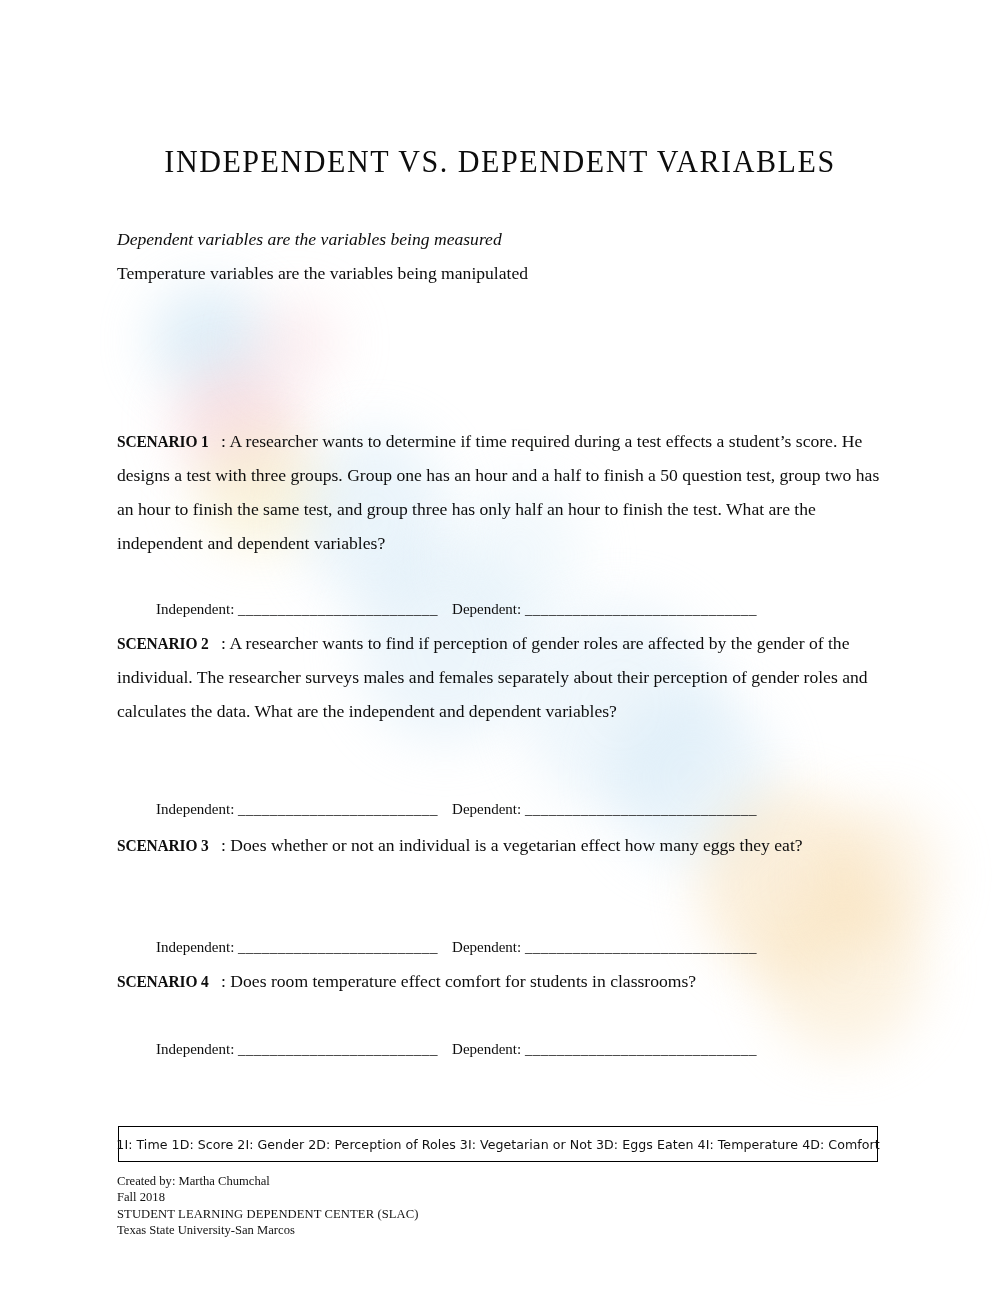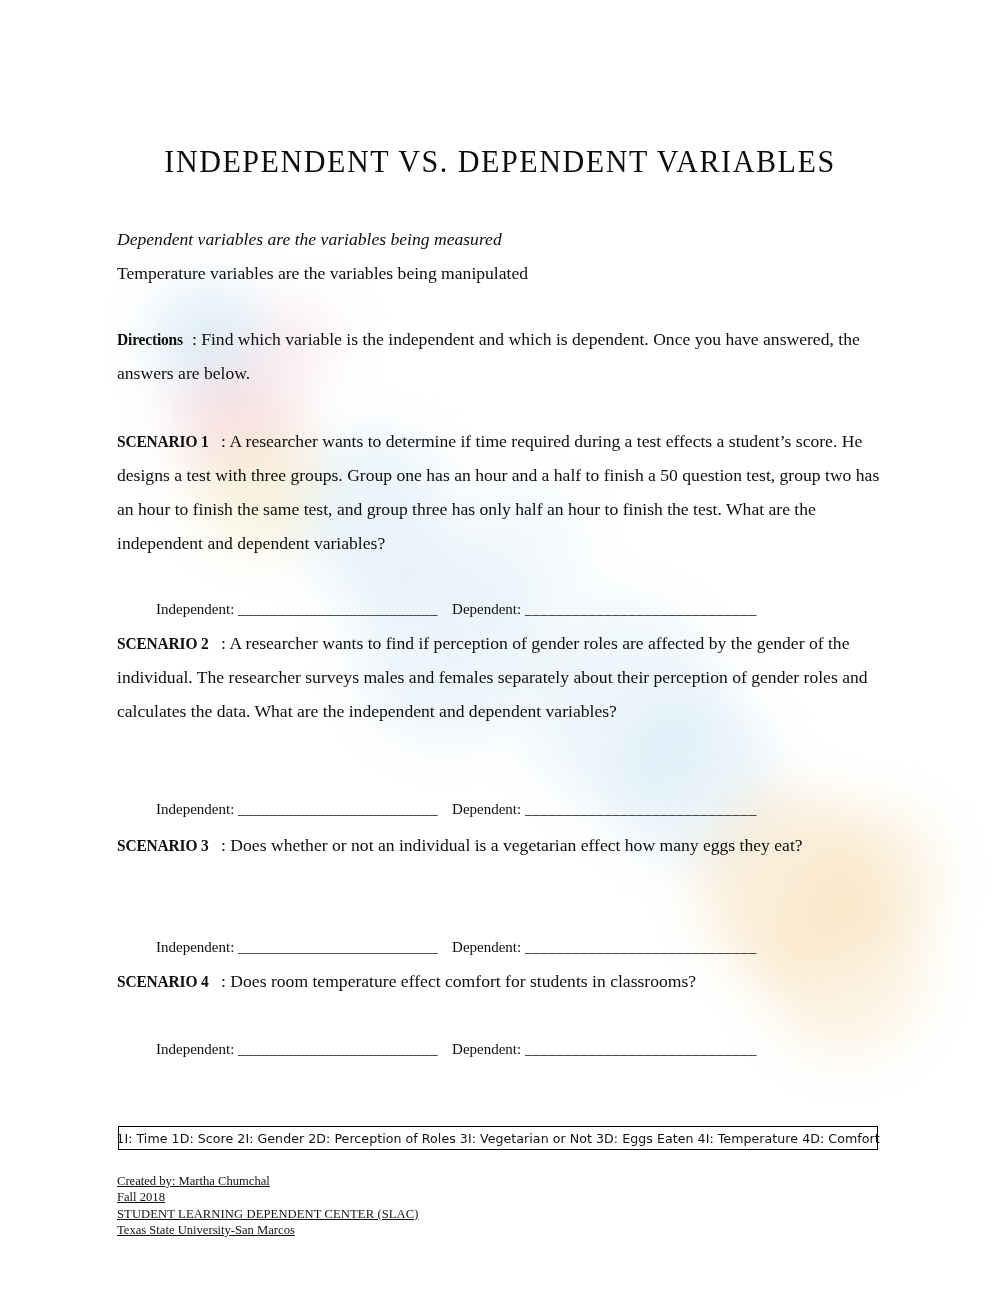--- a/index.html
+++ b/index.html
@@ -93,21 +93,21 @@
     transform: scaleX(1.0);
   }
   .gap-mid { display: inline-block; width: 14px; }
 
   
   .answer-box {
     position: absolute;
     left: 118px;
     top: 1126px;
     width: 760px;
-    height: 24px;
+    height: 36px;
     border: 1.6px solid #000000;
     box-sizing: border-box;
     display: flex;
     align-items: center;
     justify-content: center;
     background: rgba(255,255,255,0.85);
   }
   .answer-box-text {
     font-family: "DejaVu Sans", "Liberation Sans", sans-serif;
     font-size: 12.6px;
@@ -118,21 +118,21 @@
 
   
   .footer {
     position: absolute;
     left: 117px;
     top: 1173px;
     font-size: 12.6px;
     line-height: 16.4px;
     color: #121212;
   }
-  .footer div { white-space: nowrap; text-decoration: underline; }
+  .footer div { white-space: nowrap; }
   .footer .caps { letter-spacing: 0.1px; }
 </style>
 </head>
 <body>
 
 <div id="watermark">
   <div class="blob" style="left:150px; top:285px; width:120px; height:110px; background:#bddcf0; opacity:.45;"></div>
   <div class="blob" style="left:175px; top:365px; width:125px; height:115px; background:#f3c6cd; opacity:.50;"></div>
   <div class="blob" style="left:195px; top:430px; width:135px; height:120px; background:#f6ebc4; opacity:.55;"></div>
   <div class="blob" style="left:300px; top:430px; width:150px; height:175px; background:#cfe6f5; opacity:.42;"></div>
@@ -147,23 +147,20 @@
 </div>
 
 <div id="page">
 
   <div class="doc-title">INDEPENDENT VS. DEPENDENT VARIABLES</div>
 
   <div class="body-block lead-1">Dependent variables are the variables being measured</div>
 
   <div class="body-block lead-2">Temperature variables are the variables being manipulated</div>
 
-  <div class="body-block directions">
-    <span class="lbl">Directions</span><span>:</span><span> Find which variable is the independent and which is dependent. Once you have answered, the answers are below.</span>
-  </div>
 
   <div class="body-block scenario-1">
     <span class="lbl">SCENARIO 1</span><span>:</span><span> A researcher wants to determine if time required during a test effects a student’s score. He designs a test with three groups. Group one has an hour and a half to finish a 50 question test, group two has an hour to finish the same test, and group three has only half an hour to finish the test. What are the independent and dependent variables?</span>
   </div>
 
   <div class="body-block answer-row ans-1">
     <span>Independent:</span>
     <span class="rule">_________________________</span><span class="gap-mid"></span><span>Dependent:</span>
     <span class="rule">_____________________________</span>
   </div>

